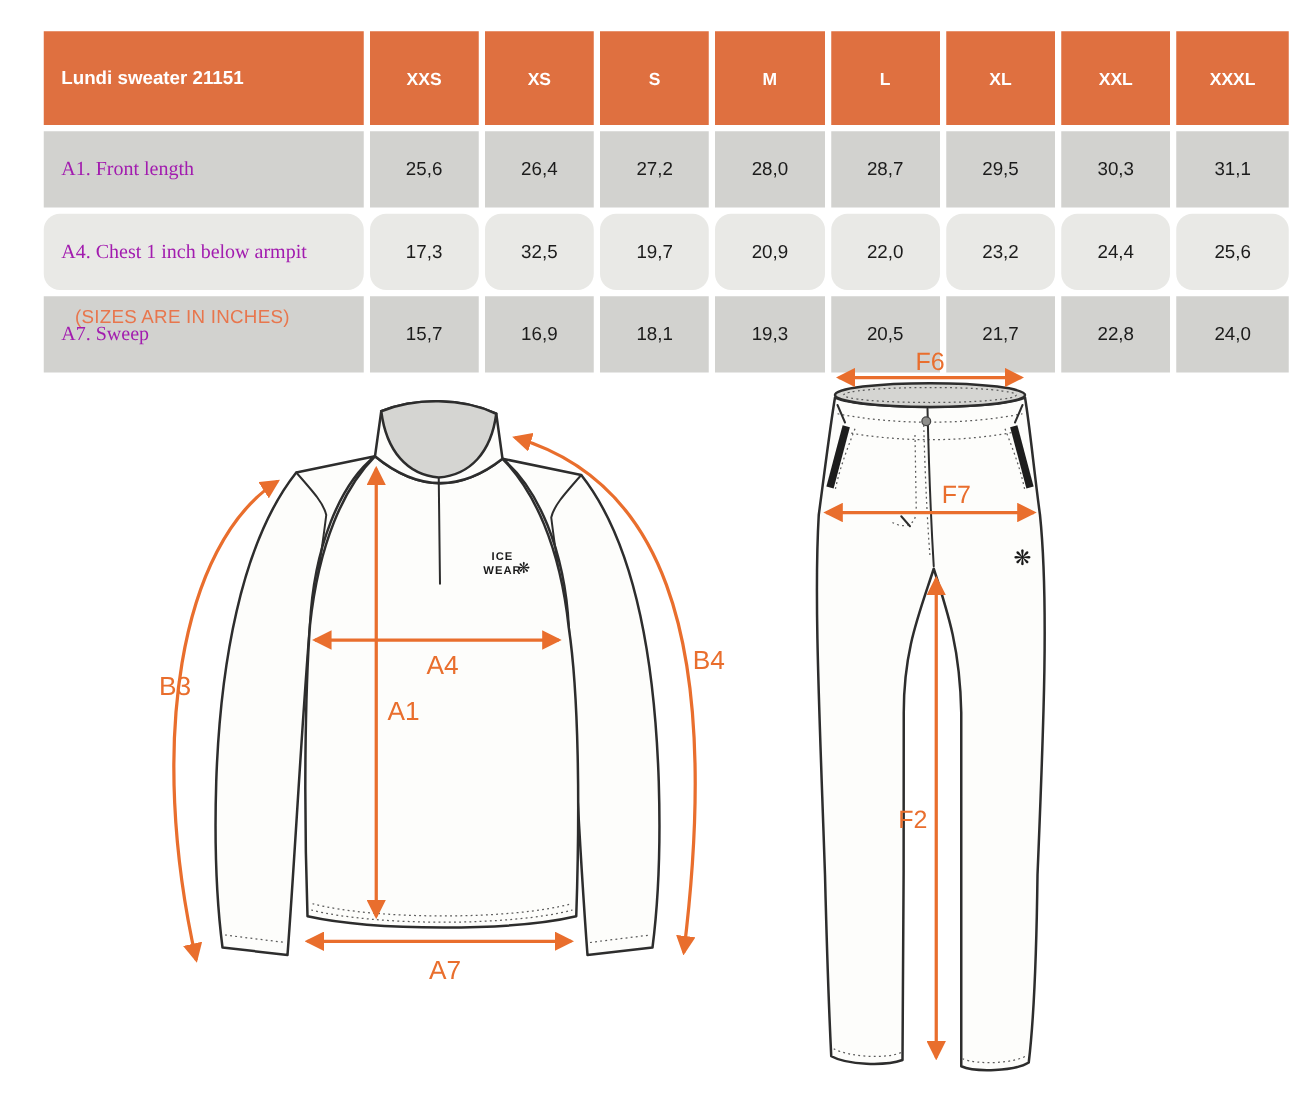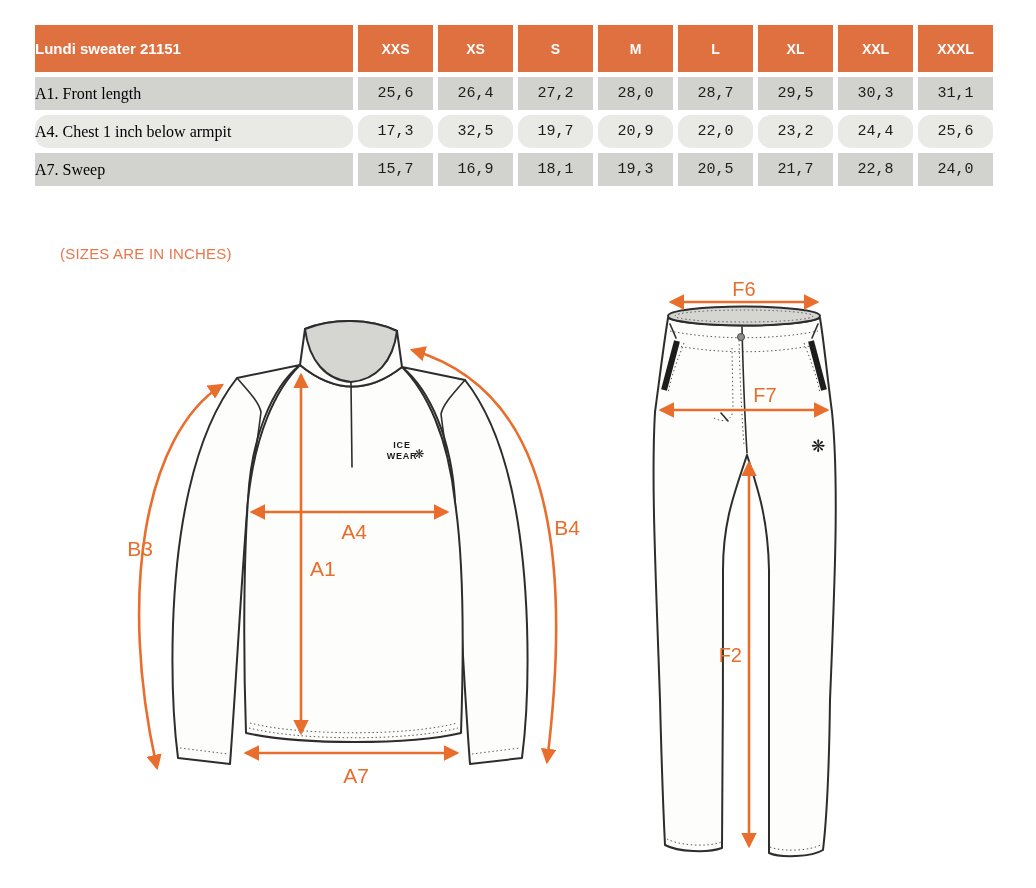--- a/index.html
+++ b/index.html
@@ -1,28 +1,28 @@
 <!DOCTYPE html>
 <html><head>
 <meta charset="utf-8">
 <style>
   html,body{margin:0;padding:0;background:#ffffff;}
   .page{position:relative;width:1036px;height:888px;background:#ffffff;overflow:hidden;
         font-family:"Liberation Sans",sans-serif;}
   
   table.size-table{border-collapse:separate;border-spacing:5px;margin:20px 0 0 30px;}
-  table.size-table th,table.size-table td{padding:0;}
+  table.size-table th,table.size-table td{padding:14px;}
   th.product-cell{width:318px;height:47px;background:#df7040;color:#ffffff;
       font-family:"Liberation Sans",sans-serif;font-size:15px;font-weight:bold;
       text-align:left;padding-left:38px;}
   th.size-cell{width:75px;height:47px;background:#df7040;color:#ffffff;
       font-family:"Liberation Sans",sans-serif;font-size:14px;font-weight:bold;text-align:center;margin-top:11px;}
-  td.row-label{height:33px;font-family:"Liberation Serif",serif;font-size:16px;color:#000000;
+  td.row-label{height:33px;font-family:"Liberation Serif",serif;font-size:16px;color:#a21caf;
       text-align:left;padding-left:38px;}
-  td.val{height:33px;font-family:Liberation Mono, monospace;font-size:15px;color:#1c1c1c;text-align:center;}
+  td.val{height:33px;font-family:Liberation Sans, sans-serif;font-size:15px;color:#1c1c1c;text-align:center;}
   tr.dark td{background:#d2d2cf;}
   tr.light td{background:#e9e9e6;border-radius:13px;}
   
   .sizes-note{position:absolute;left:60px;top:245px;color:#e8764d;font-size:15px;
       font-weight:400;letter-spacing:0.2px;font-family:"Liberation Sans",sans-serif;}
   
   .sweater-svg{position:absolute;left:100px;top:295px;}
   .pants-svg{position:absolute;left:620px;top:280px;}
   .garment{fill:#fdfdfb;stroke:#2d2d2d;stroke-width:2;stroke-linejoin:round;stroke-linecap:round;}
   .seam{fill:none;stroke:#2d2d2d;stroke-width:1.6;stroke-linecap:round;}

